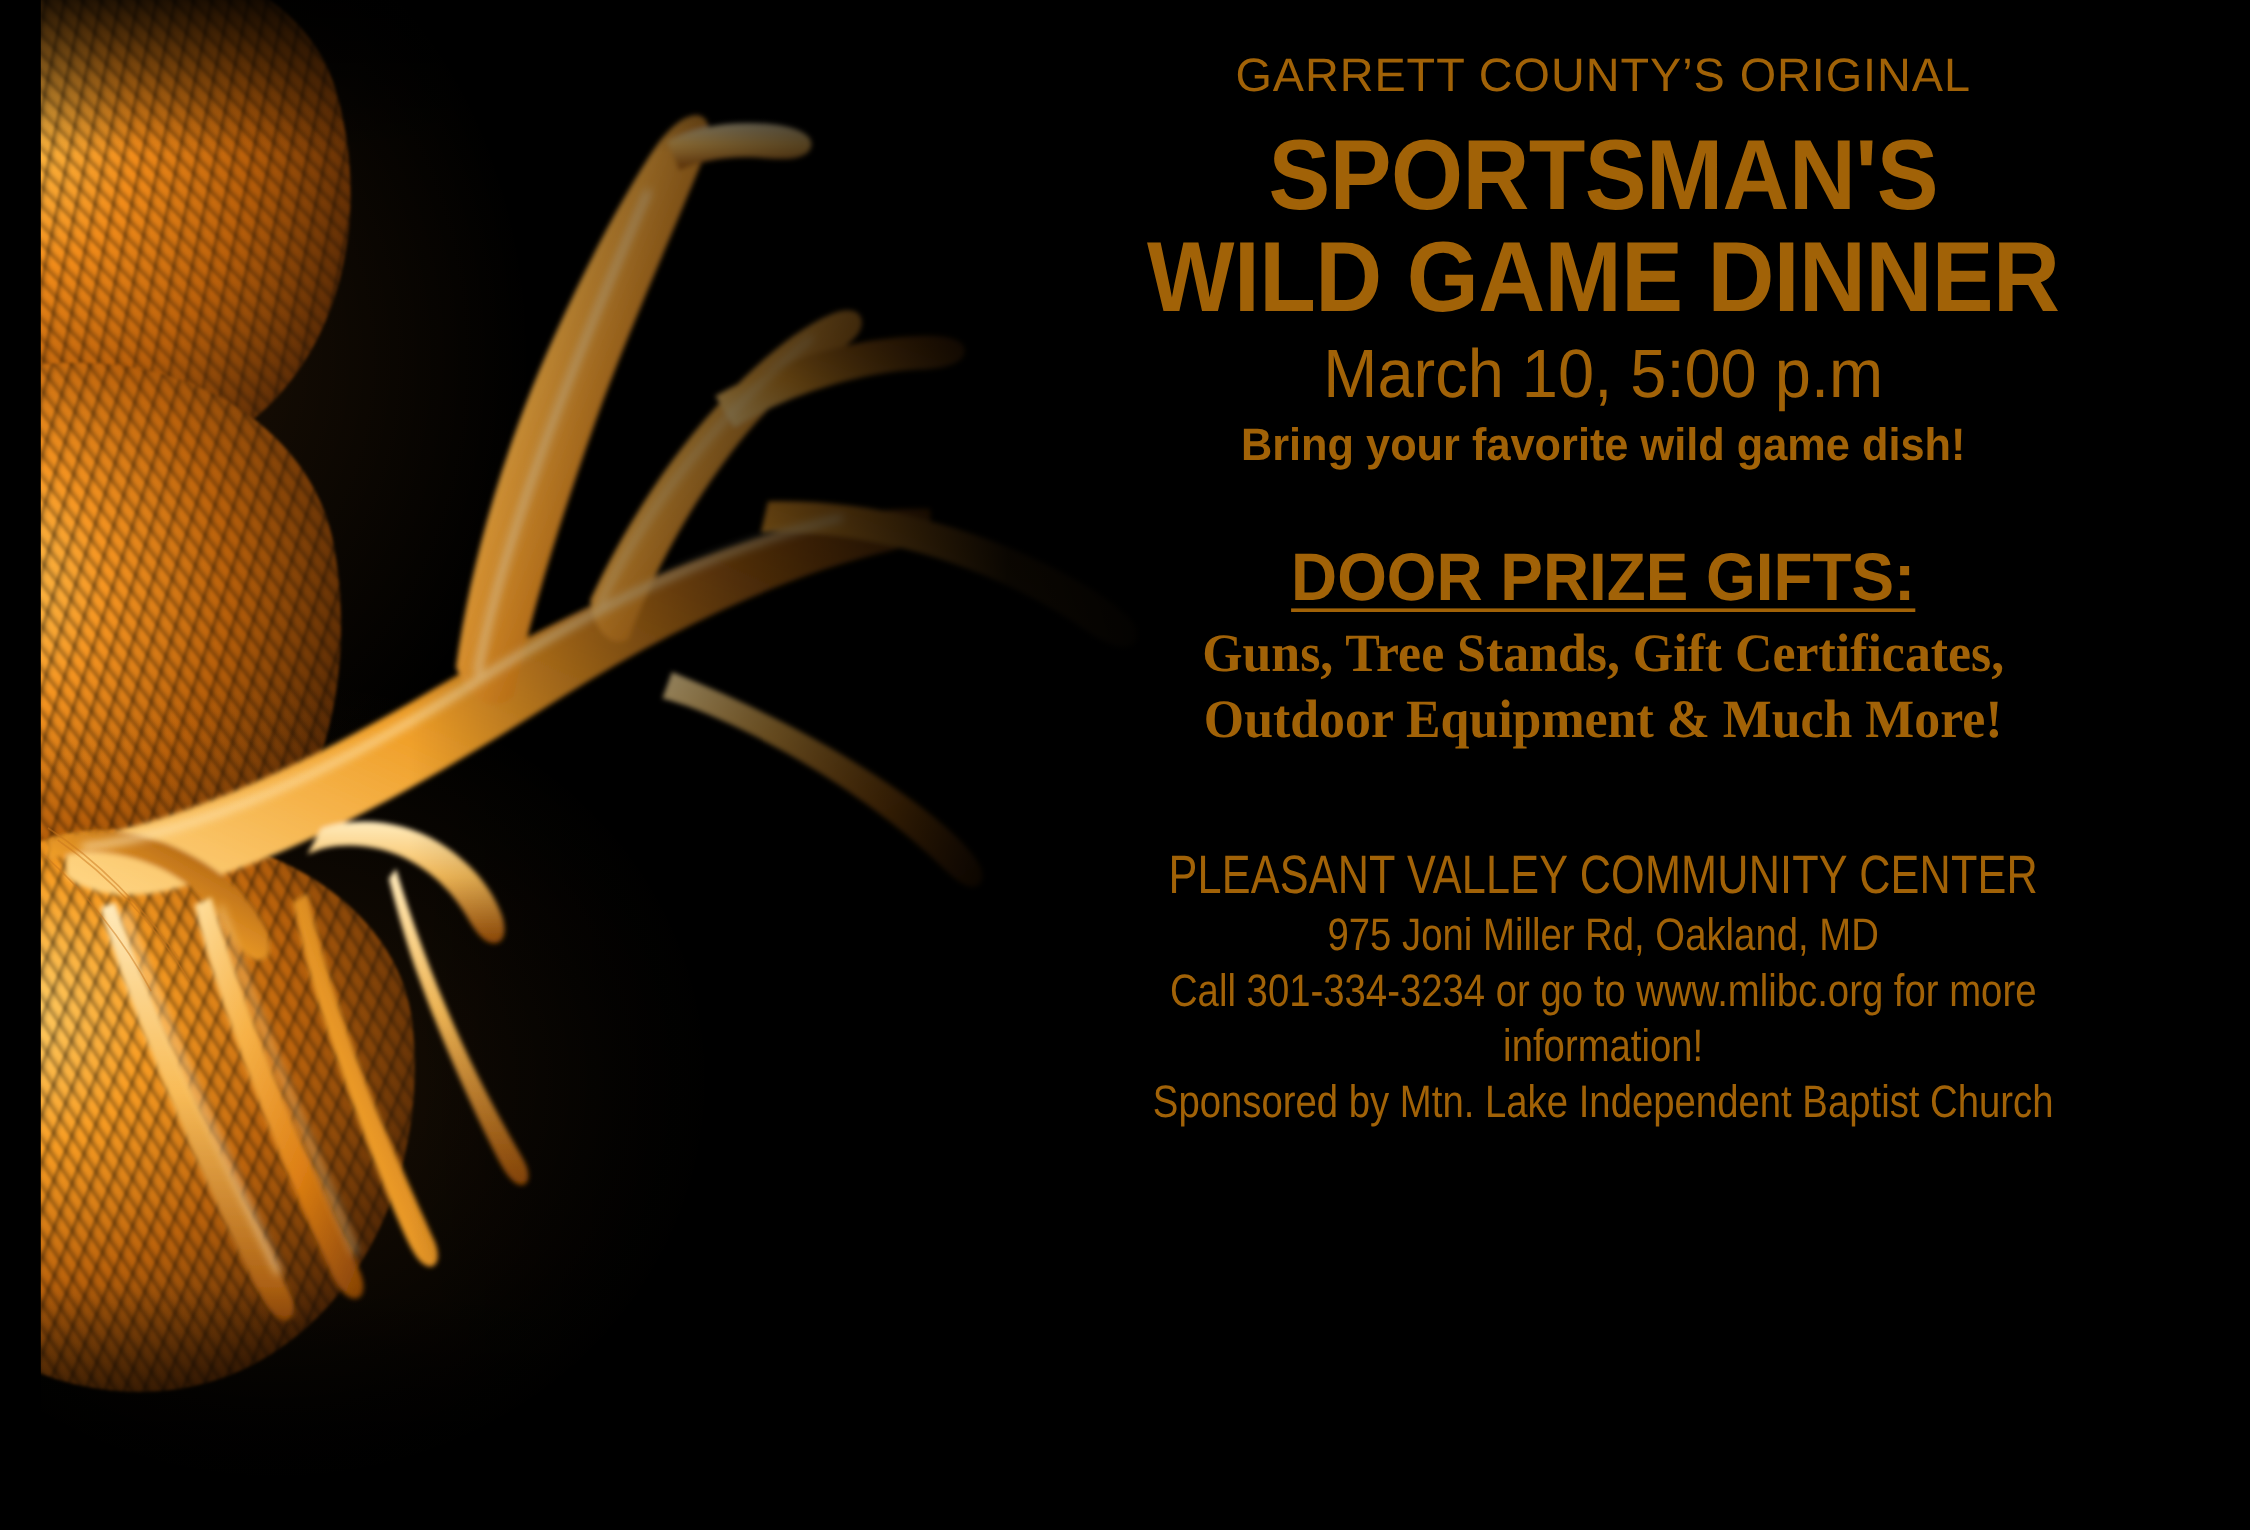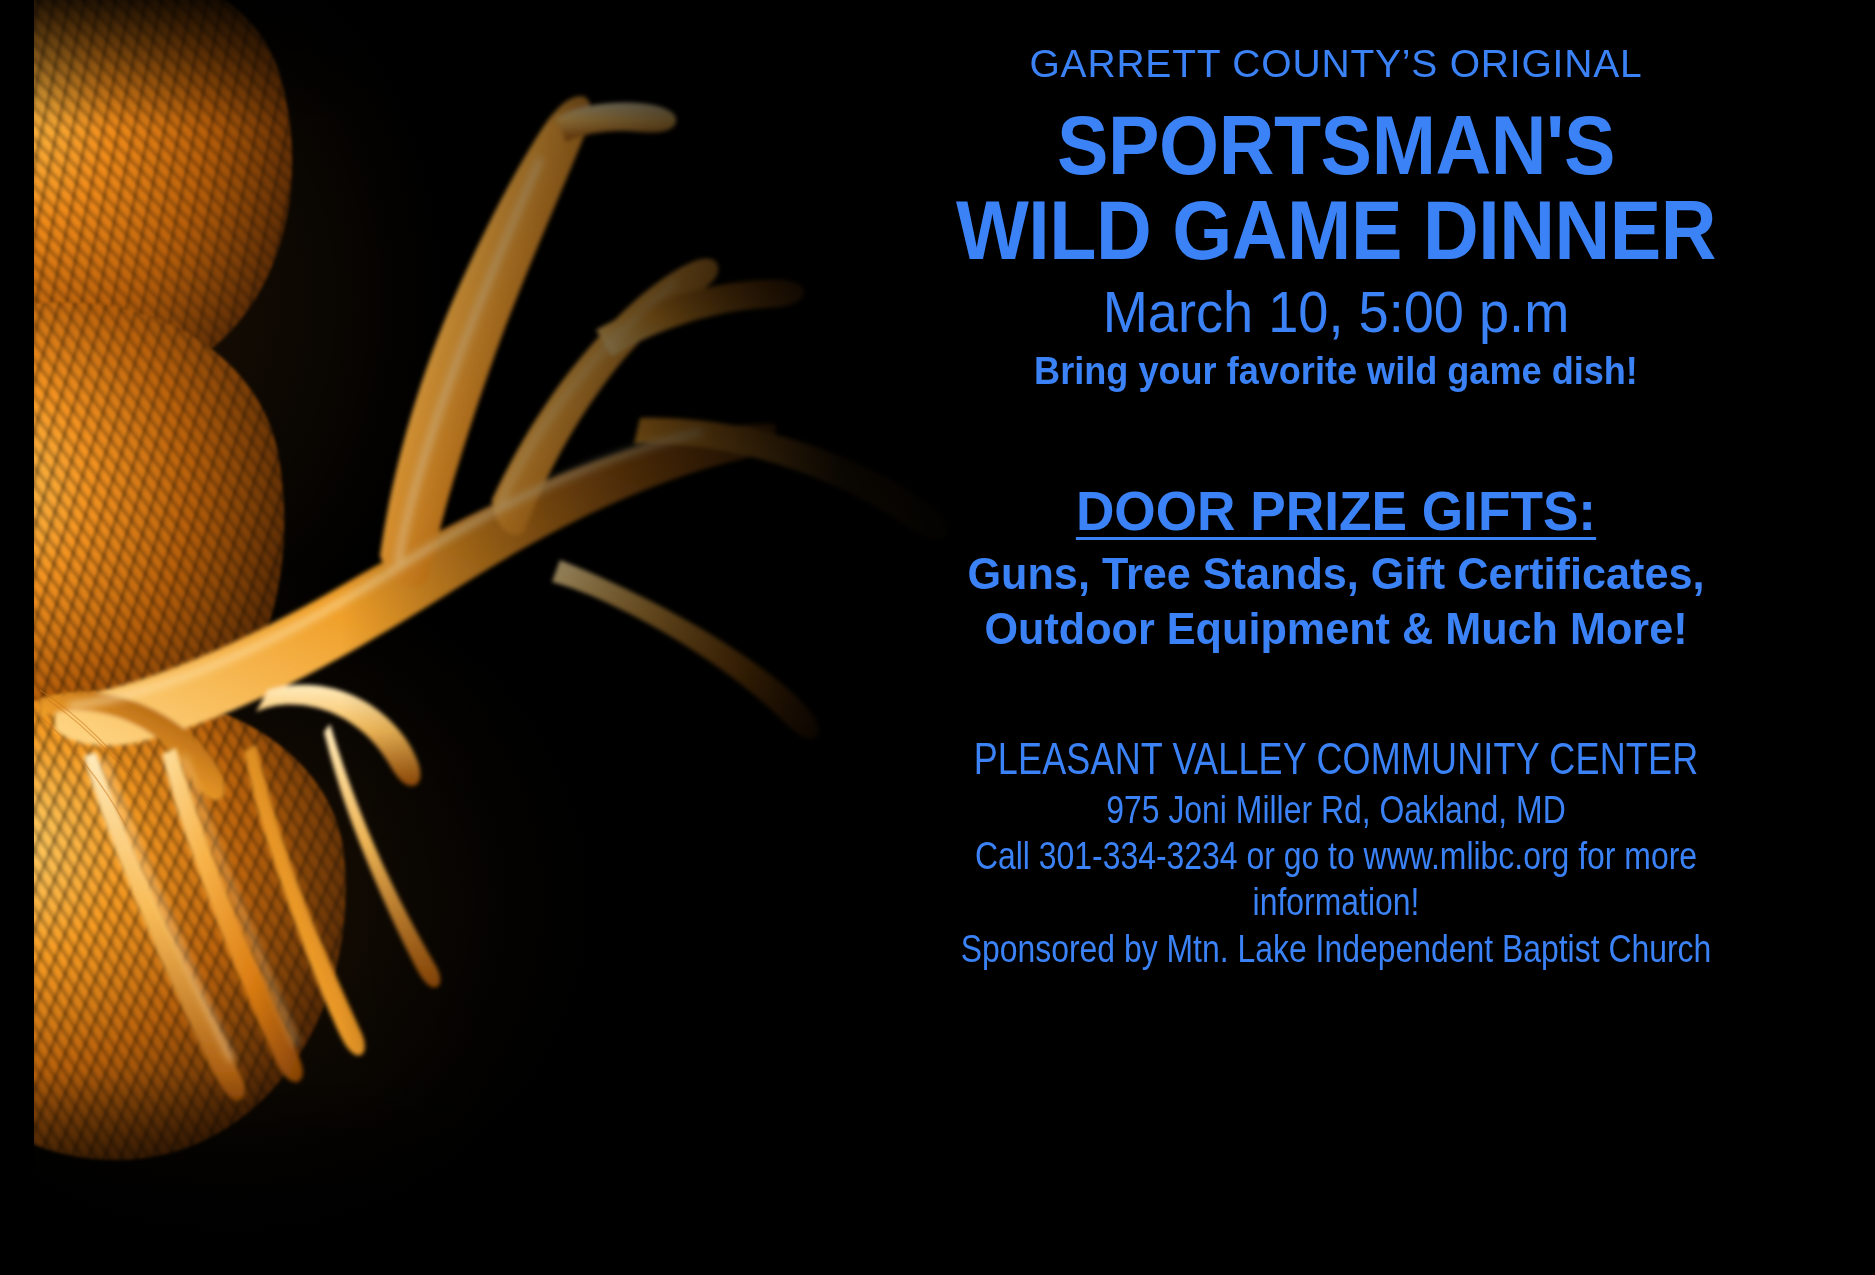--- a/index.html
+++ b/index.html
@@ -98,21 +98,21 @@
   }
 
   svg#antler { position: absolute; left: 0; top: 0; width: 1000px; height: 1275px; }
 
   
   #content {
     position: absolute;
     right: 0; top: 0;
     width: 1040px;
     height: 1275px;
-    color: #3b82f6;
+    color: #a16207;
     text-align: center;
     padding-right: 38px;
     box-sizing: border-box;
   }
   .blk { width: 100%; }
 
   .kicker {
     font-family: "Liberation Sans", sans-serif;
     font-size: 39px;
     letter-spacing: 0.8px;
@@ -160,22 +160,22 @@
     text-underline-offset: 7px;
     transform: scaleX(0.95);
   }
   .sec-line {
     font-size: 45px;
     font-weight: 600;
     line-height: 1.22;
     transform: scaleX(0.96);
   }
 
-  #door-block  { margin-top: 86px; text-align: center; }
-  #door-body   { margin-top: 6px; }
+  #door-block  { margin-top: 56px; text-align: center; }
+  #door-body   { margin-top: 6px; font-family: Liberation Serif, serif; }
   #speaker-block { margin-top: 86px; }
   #speaker-body  { margin-top: 6px; }
 
   .venue {
     font-size: 45px;
     font-weight: 400;
     letter-spacing: 0.2px;
     line-height: 1.15;
     transform: scaleX(0.80);
   }

